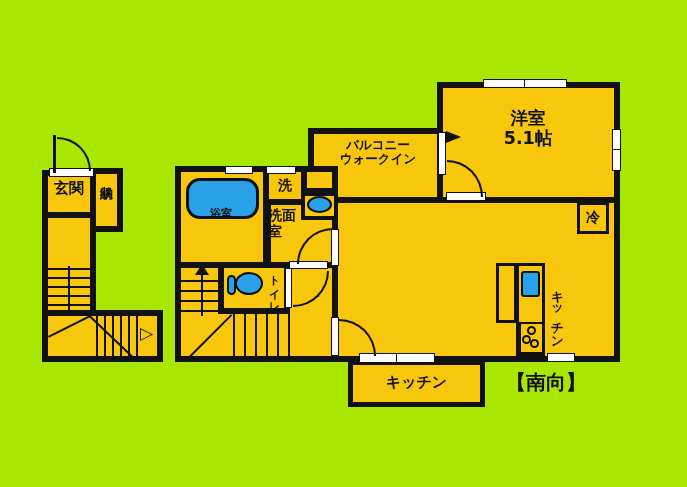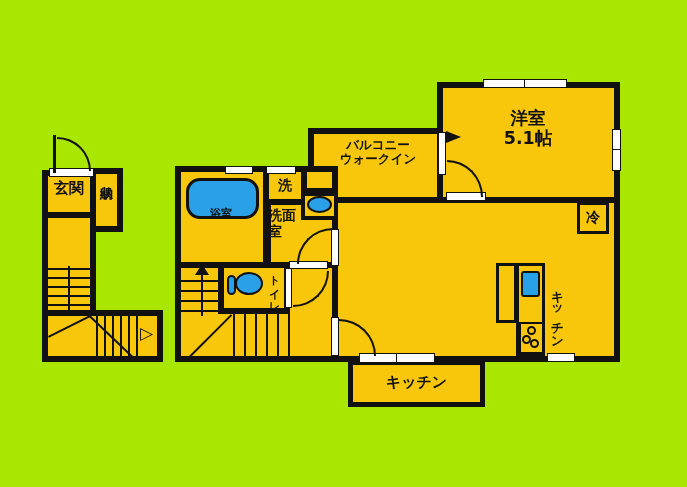--- a/index.html
+++ b/index.html
@@ -118,14 +118,15 @@
   <div class="lbl vert" style="left:98px;top:176px;font-size:13px;">収納</div>
   <div class="lbl ctr" style="left:190px;top:208px;width:62px;font-size:11px;text-align:center;"><span>浴室</span></div>
   <div class="lbl ctr" style="left:269px;top:177px;width:32px;font-size:14px;"><span>洗</span></div>
   <div class="lbl" style="left:268px;top:207px;font-size:14px;"><span>洗面</span><br><span>室</span></div>
   <div class="lbl vert" style="left:267px;top:267px;font-size:11px;">トイレ</div>
   <div class="lbl ctr" style="left:314px;top:138px;width:128px;font-size:12.5px;"><span>バルコニー</span><span>ウォークイン</span></div>
   <div class="lbl ctr" style="left:458px;top:108px;width:140px;font-size:17.5px;"><span>洋室</span><span>5.1帖</span></div>
   <div class="lbl ctr" style="left:577px;top:209px;width:32px;font-size:14px;"><span>冷</span></div>
   <div class="lbl vert" style="left:550px;top:282px;font-size:12.5px;">キッチン</div>
   <div class="lbl ctr" style="left:352px;top:374px;width:129px;font-size:15px;"><span>キッチン</span></div>
+  <div class="lbl" style="left:506px;top:371px;font-size:20px;">【南向】</div>
 
 </div>
 
 </body></html>

